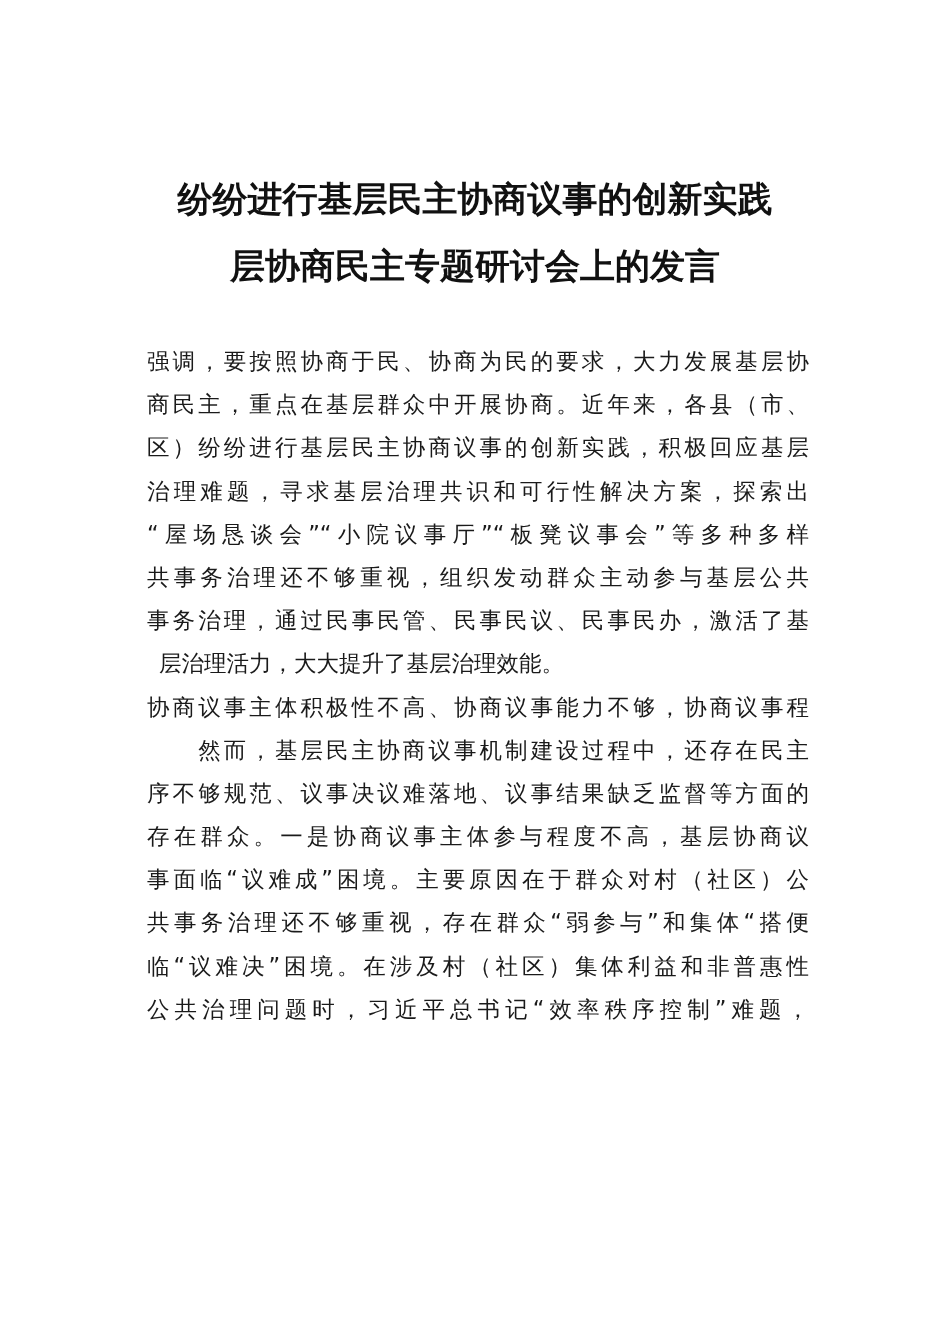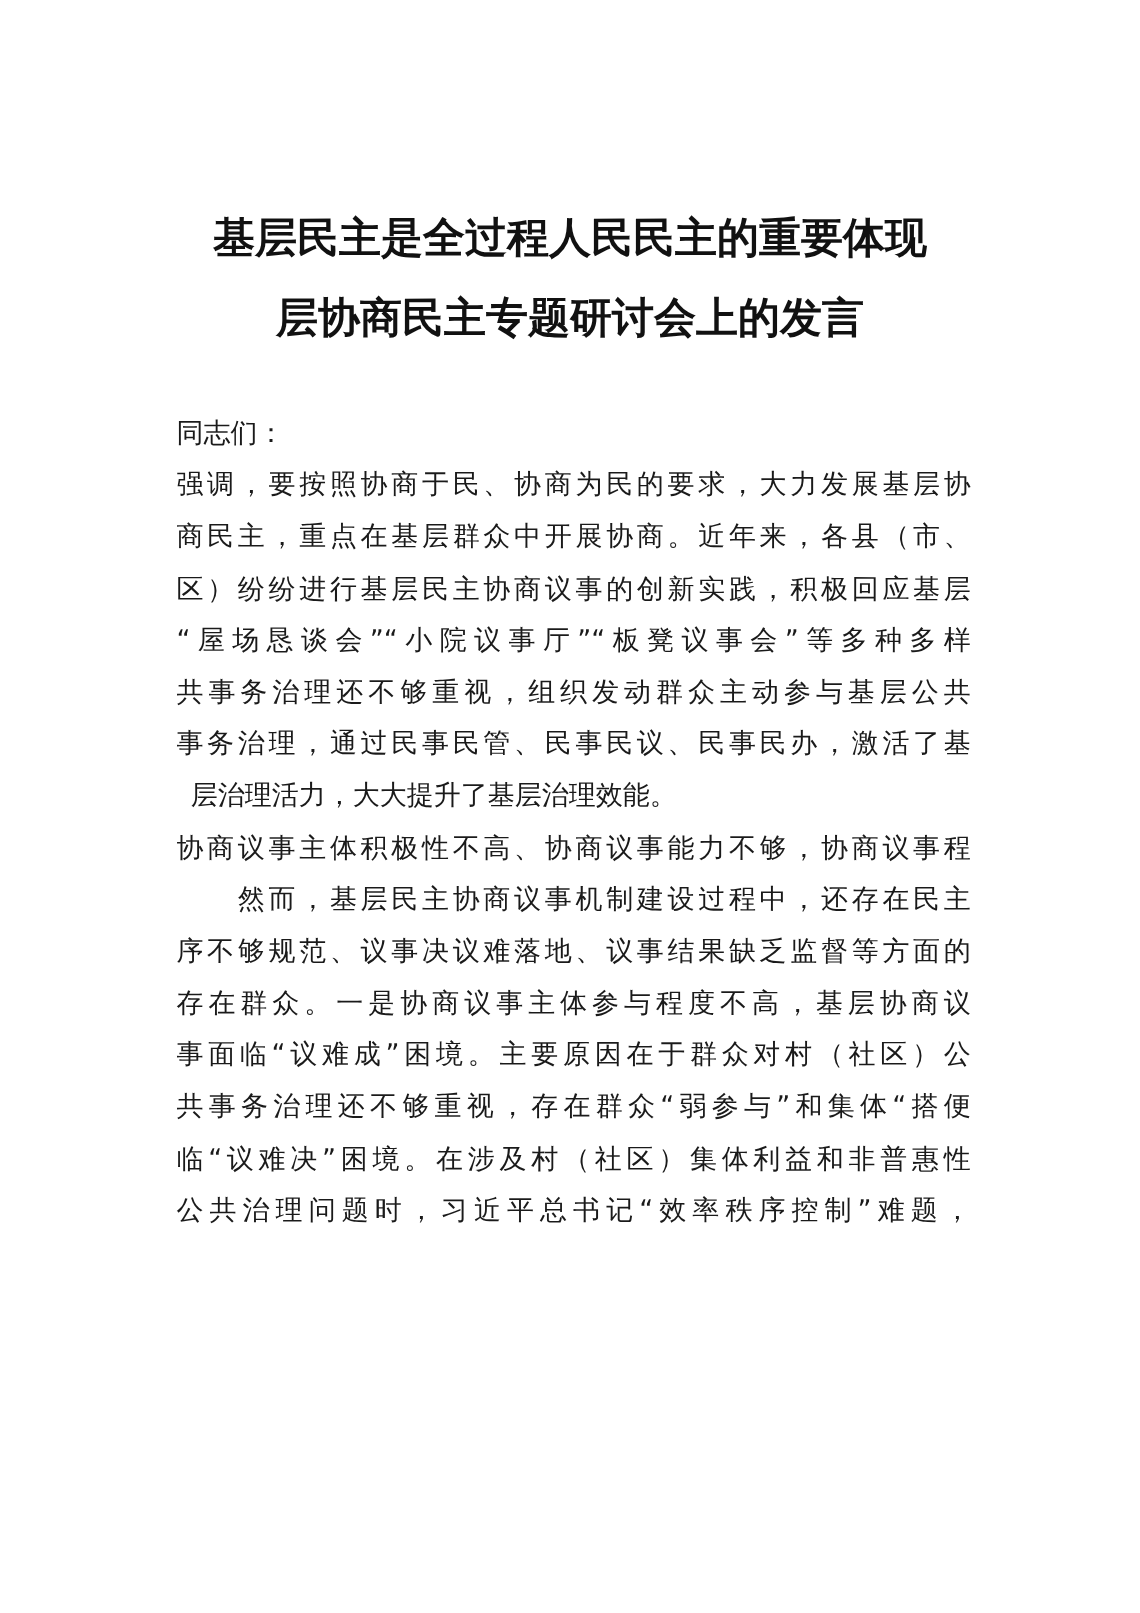--- a/index.html
+++ b/index.html
@@ -15,31 +15,31 @@
           font-size: 22.5px; line-height: 43.2px; color: #1a1a1a; }
   .line { display: block; white-space: nowrap; text-align: justify; text-align-last: justify; height: 43.2px; }
   .line.last { text-align-last: left; margin-left: 12px; }
   .greeting { text-align-last: left; }
 </style>
 </head>
 <body>
 
 <div class="page">
   <div class="title">
-    <span class="tline">基层民主是全过程人民民主的重要体现</span>
+    <span class="tline">纷纷进行基层民主协商议事的创新实践</span>
     <span class="tline">层协商民主专题研讨会上的发言</span>
   </div>
 
   <div class="body">
-    <span class="line greeting">同志们：</span>
 
     <div>
       <span class="line">强调，要按照协商于民、协商为民的要求，大力发展基层协</span>
       <span class="line">商民主，重点在基层群众中开展协商。近年来，各县（市、</span>
       <span class="line">区）纷纷进行基层民主协商议事的创新实践，积极回应基层</span>
+      <span class="line">治理难题，寻求基层治理共识和可行性解决方案，探索出</span>
       <span class="line">“屋场恳谈会”“小院议事厅”“板凳议事会”等多种多样</span>
       <span class="line">共事务治理还不够重视，组织发动群众主动参与基层公共</span>
       <span class="line">事务治理，通过民事民管、民事民议、民事民办，激活了基</span>
       <span class="line last">层治理活力，大大提升了基层治理效能。</span>
     </div>
 
     <div>
       <span class="line">协商议事主体积极性不高、协商议事能力不够，协商议事程</span>
       <span class="line">　　然而，基层民主协商议事机制建设过程中，还存在民主</span>
       <span class="line">序不够规范、议事决议难落地、议事结果缺乏监督等方面的</span>

